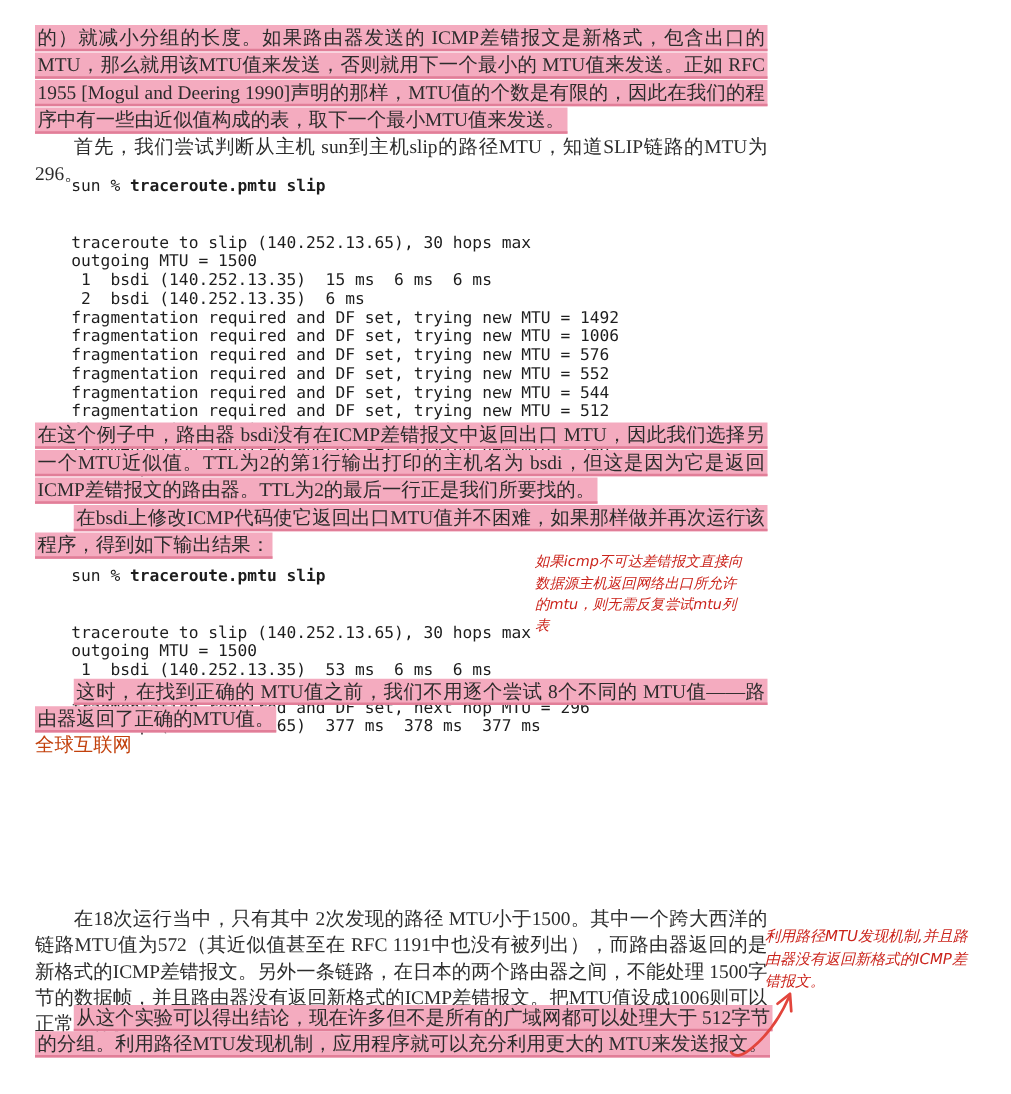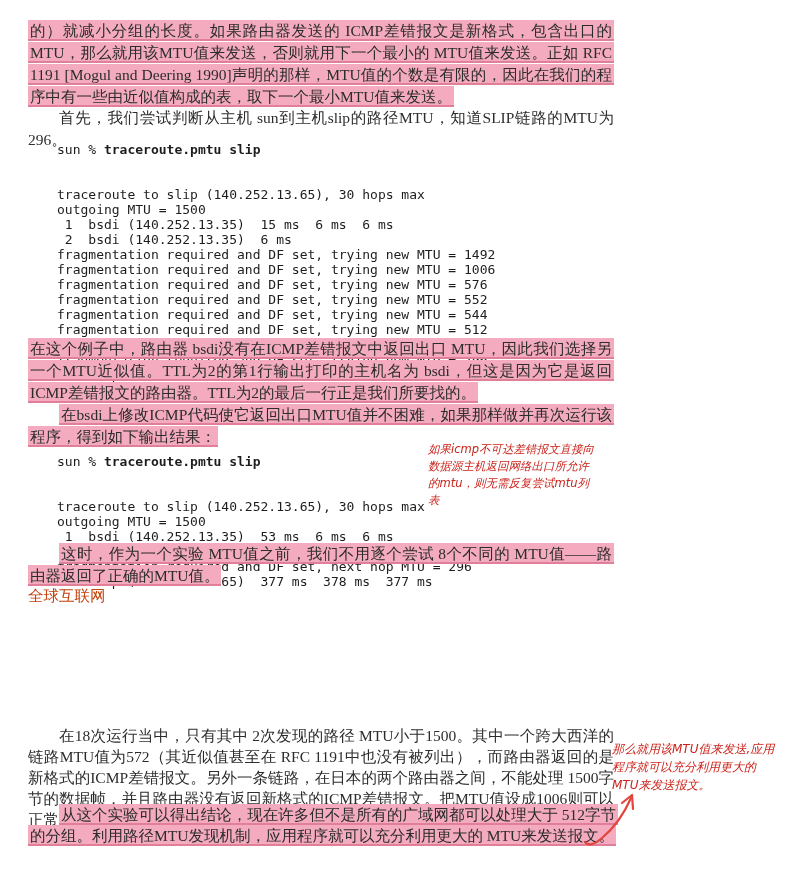--- a/index.html
+++ b/index.html
@@ -20,21 +20,21 @@
   .note1{left:616px;top:3px;width:193px;font-size:10.5px;line-height:14px;}
   .note2{left:428px;top:441px;width:172px;font-size:11.5px;line-height:17px;}
   .note3{left:612px;top:740px;width:164px;font-size:12px;line-height:18px;}
   .arrow{position:absolute;left:578px;top:786px;}
 </style>
 </head>
 <body>
 
 <div id="page">
 
-  <p class="para" style="top:4px;"><span class="hl">的）就减小分组的长度。如果路由器发送的 ICMP差错报文是新格式，包含出口的 MTU，那么就用该MTU值来发送，否则就用下一个最小的 MTU值来发送。正如 RFC 1191 [Mogul and Deering 1990]声明的那样，MTU值的个数是有限的，因此在我们的程序中有一些由近似值构成的表，取下一个最小MTU值来发送。</span></p>
+  <p class="para" style="top:4px;"><span class="hl">的）就减小分组的长度。如果路由器发送的 ICMP差错报文是新格式，包含出口的 MTU，那么就用该MTU值来发送，否则就用下一个最小的 MTU值来发送。正如 RFC 1955 [Mogul and Deering 1990]声明的那样，MTU值的个数是有限的，因此在我们的程序中有一些由近似值构成的表，取下一个最小MTU值来发送。</span></p>
 
   <p class="para indent" style="top:91px;">首先，我们尝试判断从主机 sun到主机slip的路径MTU，知道SLIP链路的MTU为296。</p>
 
   <div class="code" style="top:112px;">
     <div><span>sun % </span><span class="cmd">traceroute.pmtu slip</span></div>
     <div>traceroute to slip (140.252.13.65), 30 hops max
 outgoing MTU = 1500
  1  bsdi (140.252.13.35)  15 ms  6 ms  6 ms
  2  bsdi (140.252.13.35)  6 ms
 fragmentation required and DF set, trying new MTU = 1492
@@ -55,32 +55,32 @@
   <div class="code" style="top:424px;">
     <div><span>sun % </span><span class="cmd">traceroute.pmtu slip</span></div>
     <div>traceroute to slip (140.252.13.65), 30 hops max
 outgoing MTU = 1500
  1  bsdi (140.252.13.35)  53 ms  6 ms  6 ms
  2  bsdi (140.252.13.35)  6 ms
 fragmentation required and DF set, next hop MTU = 296
  2  slip (140.252.13.65)  377 ms  378 ms  377 ms</div>
   </div>
 
-  <p class="para indent" style="top:527px;"><span class="hl">这时，作为一个实验 MTU值之前，我们不用逐个尝试 8个不同的 MTU值——路由器返回了正确的MTU值。</span></p>
+  <p class="para indent" style="top:527px;"><span class="hl">这时，在找到正确的 MTU值之前，我们不用逐个尝试 8个不同的 MTU值——路由器返回了正确的MTU值。</span></p>
 
   <div class="heading" style="top:586px;">全球互联网</div>
 
 
   <p class="para indent" style="top:709px;line-height:21px;">在18次运行当中，只有其中 2次发现的路径 MTU小于1500。其中一个跨大西洋的链路MTU值为572（其近似值甚至在 RFC 1191中也没有被列出），而路由器返回的是新格式的ICMP差错报文。另外一条链路，在日本的两个路由器之间，不能处理 1500字节的数据帧，并且路由器没有返回新格式的ICMP差错报文。把MTU值设成1006则可以正常工作。</p>
 
   <p class="para indent" style="top:788px;line-height:21px;width:590px;"><span class="hl">从这个实验可以得出结论，现在许多但不是所有的广域网都可以处理大于 512字节的分组。利用路径MTU发现机制，应用程序就可以充分利用更大的 MTU来发送报文。</span></p>
 
 
   <div class="note note2">如果icmp不可达差错报文直接向数据源主机返回网络出口所允许的mtu，则无需反复尝试mtu列表</div>
 
-  <div class="note note3">那么就用该MTU值来发送,应用程序就可以充分利用更大的MTU来发送报文。</div>
+  <div class="note note3">利用路径MTU发现机制,并且路由器没有返回新格式的ICMP差错报文。</div>
 
   <svg class="arrow" width="66" height="64" viewBox="0 0 66 64">
     <path d="M7,56 C10,60 16,59 24,52 C36,42 46,28 53,12" fill="none" stroke="#e2453c" stroke-width="2.2" stroke-linecap="round"></path>
     <path d="M44,17 L54,9 L55,23" fill="none" stroke="#e2453c" stroke-width="2.2" stroke-linecap="round" stroke-linejoin="round"></path>
   </svg>
 
 </div>
 
 </body></html>

